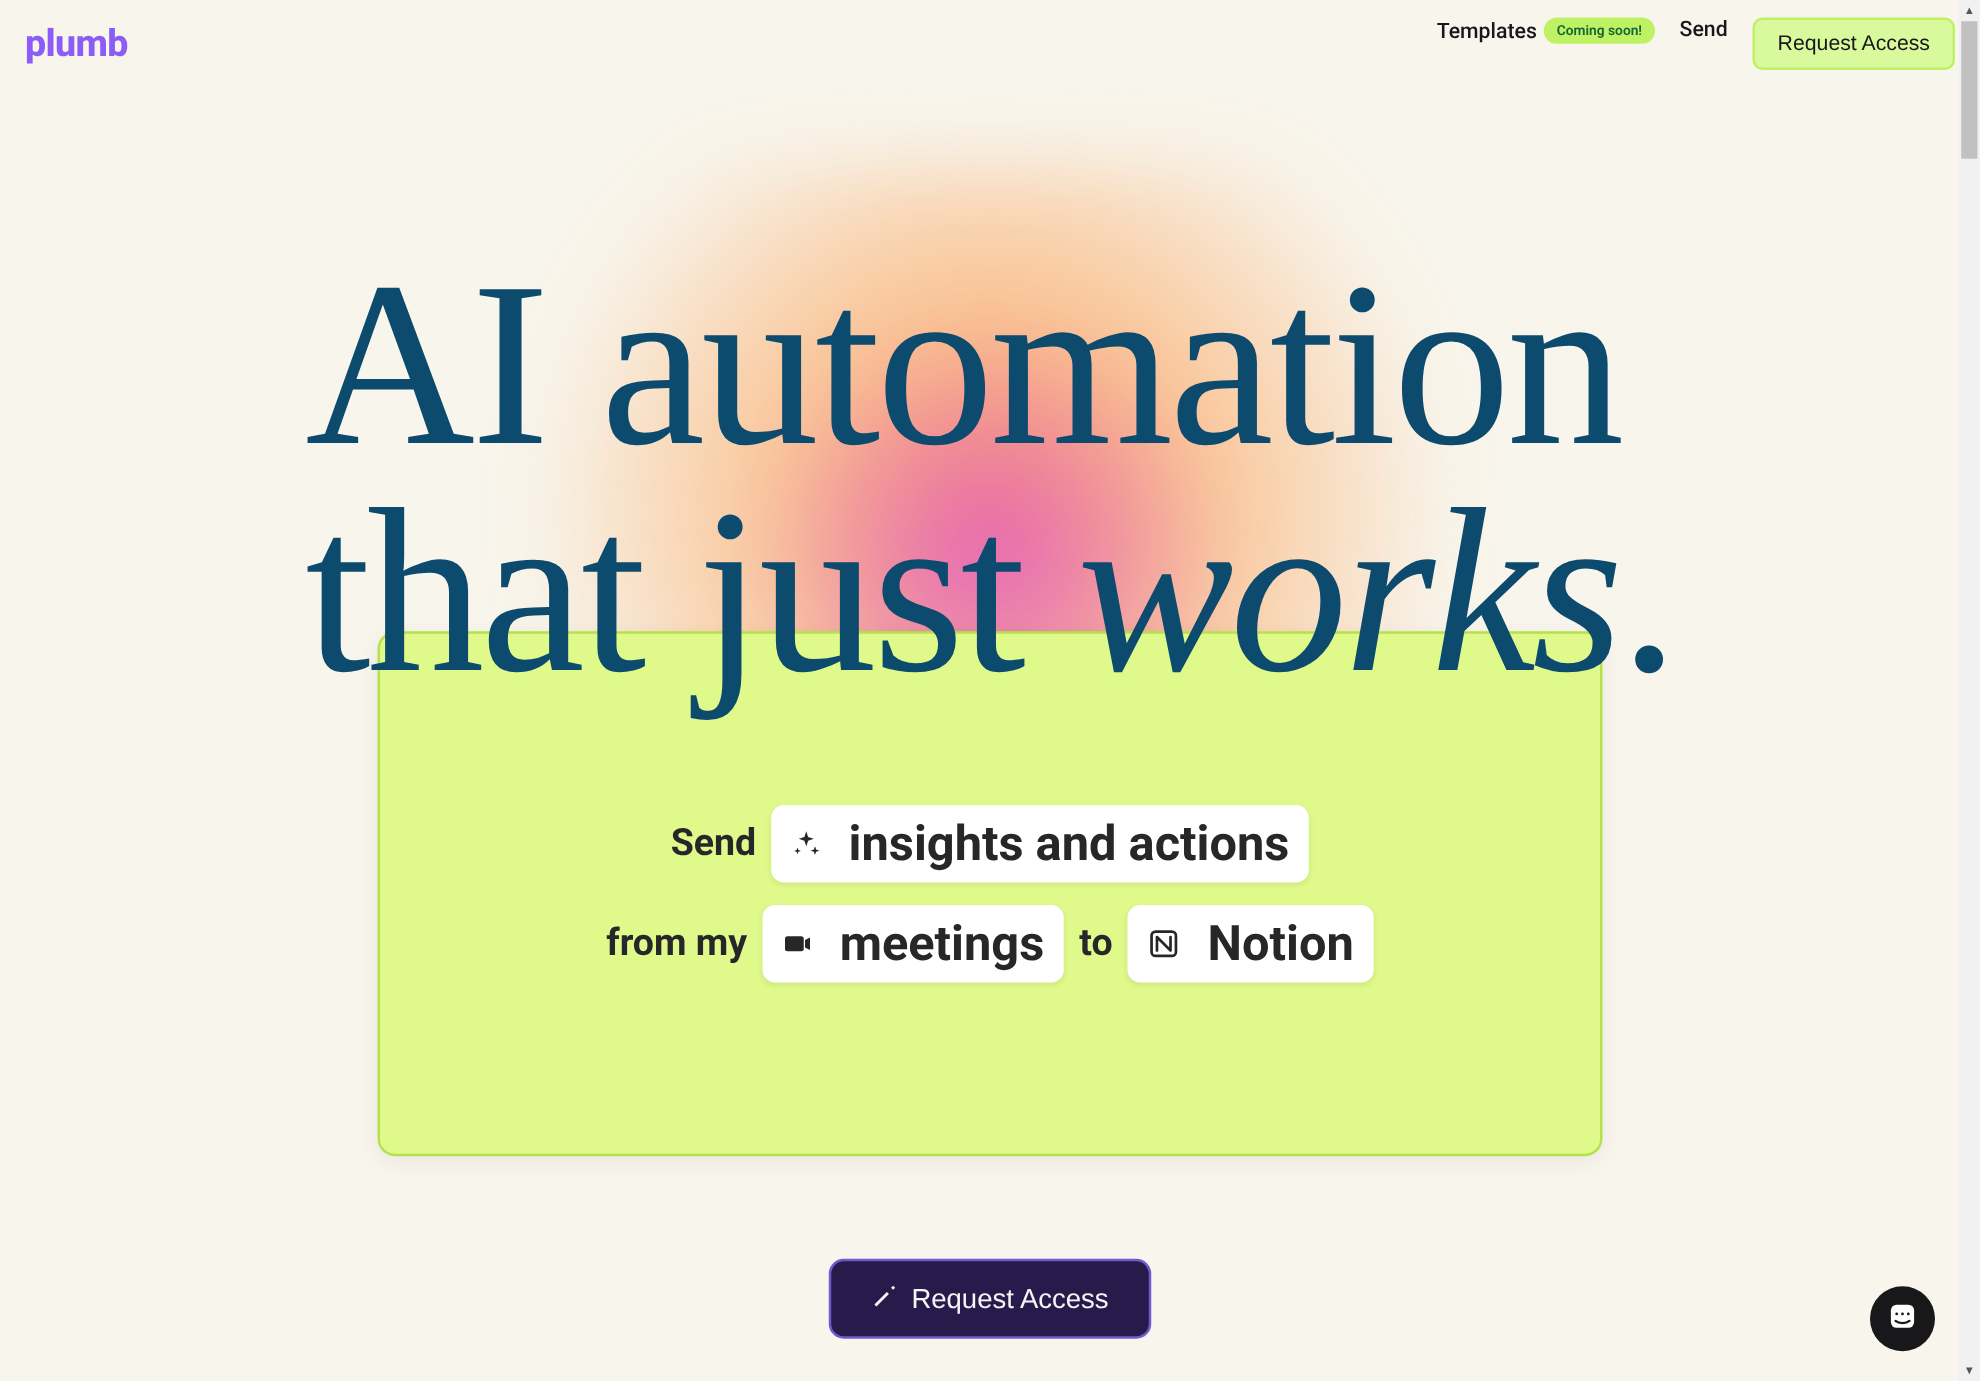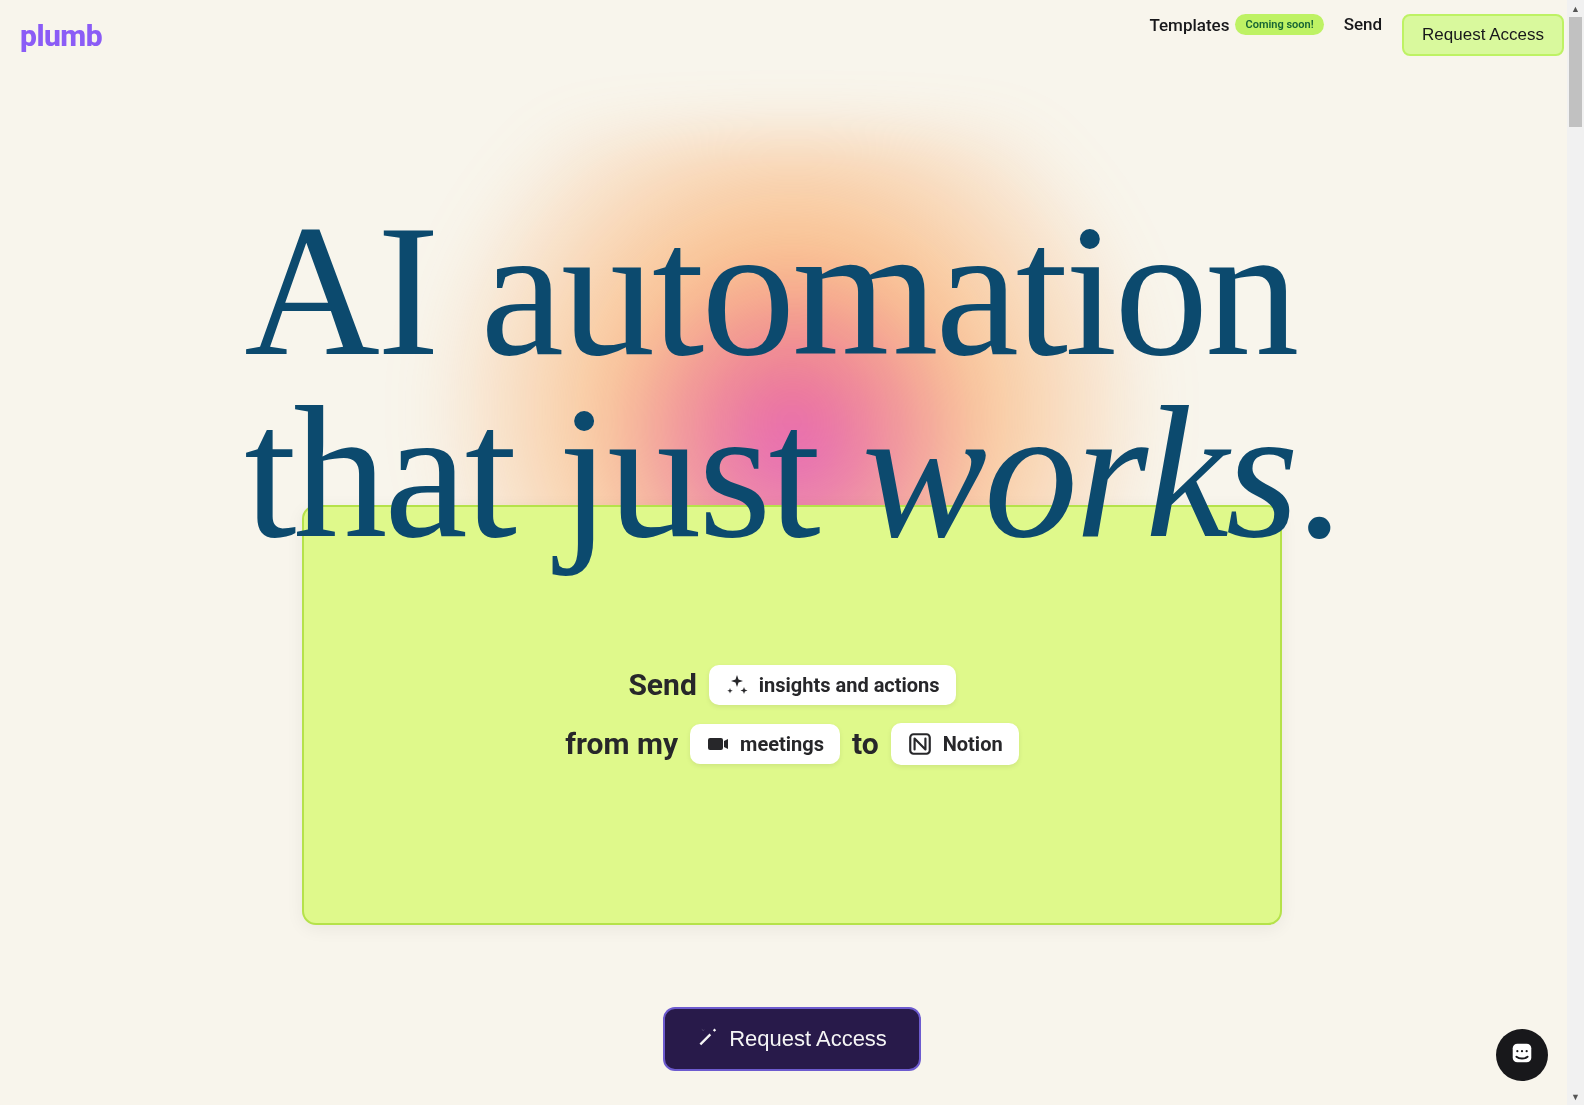--- a/index.html
+++ b/index.html
@@ -118,23 +118,23 @@
       font-size: 30px;
       font-weight: 700;
       color: #27272a;
     }
     .chip {
       background: #ffffff;
       border-radius: 10px;
       padding: 8px 16px;
       display: flex;
       align-items: center;
-      gap: 10px;
+      gap: 22px;
       box-shadow: 0 2px 5px rgba(0,0,0,0.08);
-      font-size: 20px;
+      font-size: 39px;
       font-weight: 700;
       color: #27272a;
     }
     .chip .icon-slot {
       display: flex;
       align-items: center;
     }
     .cta-bottom {
       margin-top: 82px;
       position: relative;

